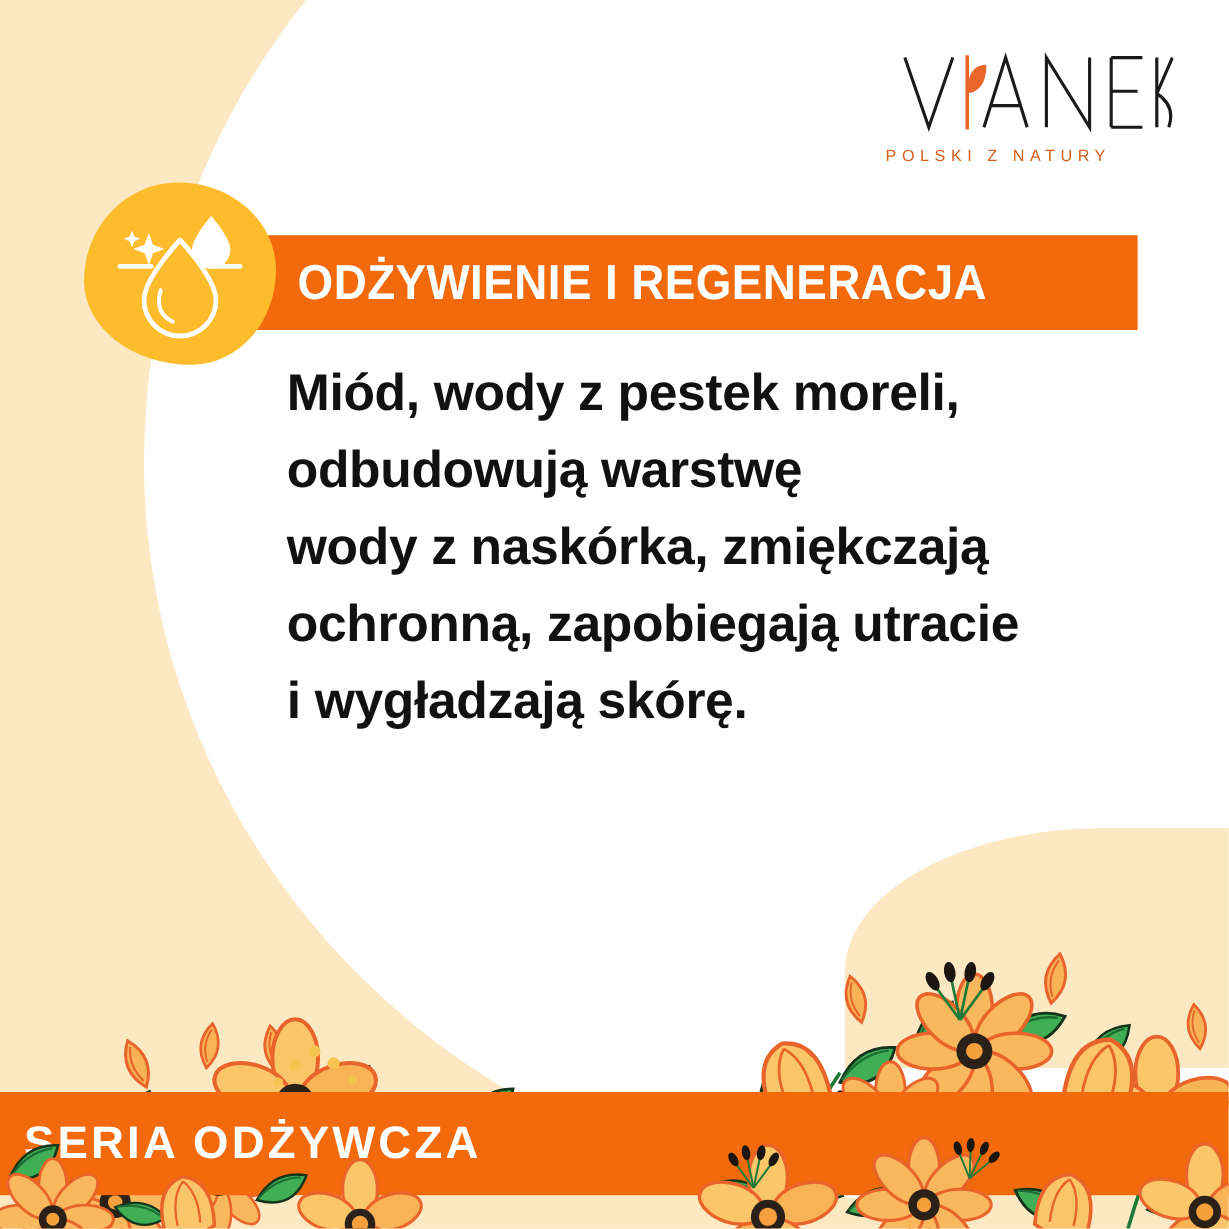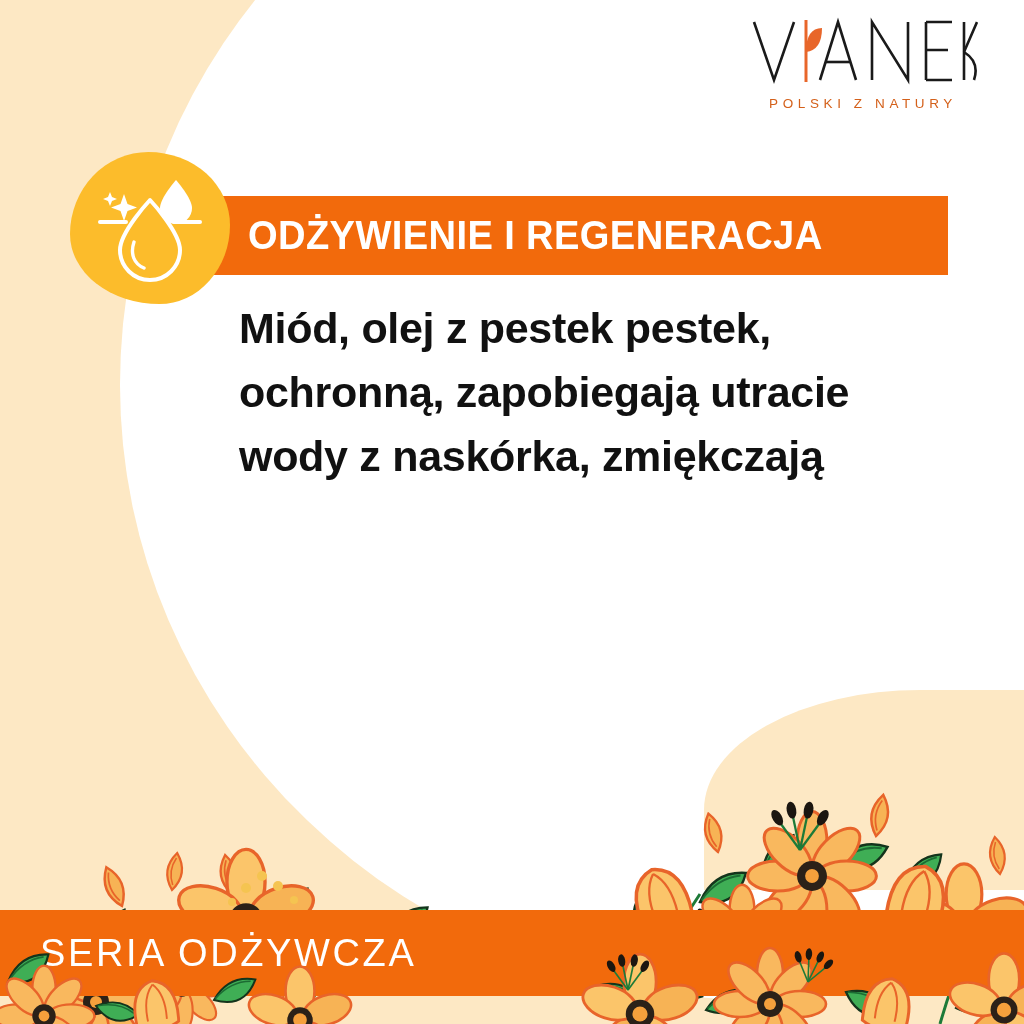--- a/index.html
+++ b/index.html
@@ -50,23 +50,22 @@
     width: 360px;
     height: 200px;
     background: #FDE8C4;
     border-radius: 60% 0 0 0;
   }
 
   
   .logo {
     position: absolute;
     right: 36px;
-    top: 16px;
+    top: 42px;
     width: 250px;
-    text-align: center;
   }
   .logo-mark {
     display: block;
     width: 230px;
     height: 72px;
     margin: 0 auto;
   }
   .logo-tagline {
     display: block;
     margin-top: 8px;
@@ -156,24 +155,24 @@
     left: 0;
     top: 910px;
     width: 1024px;
     height: 86px;
     background: #F26A0C;
     z-index: 5;
     display: flex;
     align-items: center;
   }
   .footer-text {
-    margin-left: 40px;
+    margin-left: 20px;
     color: #FFFFFF;
     font-size: 38px;
-    font-weight: 400;
+    font-weight: 700;
     letter-spacing: 2.6px;
     white-space: nowrap;
     line-height: 1;
   }
   .floral-over-footer {
     position: absolute;
     left: 0;
     bottom: 0;
     width: 1024px;
     height: 300px;
@@ -222,23 +221,25 @@
         <path d="M60 30 C60 30 30 62 30 80 A30 30 0 0 0 90 80 C90 62 60 30 60 30 Z"></path>
         <path d="M44 72 C40 84 44 94 54 98" stroke-width="3.4"></path>
       </g>
       <path d="M86 10 C86 10 70 28 70 38 A16 16 0 0 0 102 38 C102 28 86 10 86 10 Z" fill="#FFFFFF"></path>
       <path d="M34 24 L37.5 34 L47 37.5 L37.5 41 L34 51 L30.5 41 L21 37.5 L30.5 34 Z" fill="#FFFFFF"></path>
       <path d="M20 22 L22 27 L27 29 L22 31 L20 36 L18 31 L13 29 L18 27 Z" fill="#FFFFFF"></path>
     </svg>
   </div>
 
   <div class="body-copy">
-    <span class="body-line">Miód, olej z pestek pestek,</span>
+    <span class="body-line">Miód, wody z pestek moreli,</span>
+    <span class="body-line">odbudowują warstwę</span>
+    <span class="body-line">wody z naskórka, zmiękczają</span>
     <span class="body-line">ochronną, zapobiegają utracie</span>
-    <span class="body-line">wody z naskórka, zmiękczają</span>
+    <span class="body-line">i wygładzają skórę.</span>
   </div>
 
   <svg class="floral-band" viewBox="0 0 1024 300">
     <defs>
       <g id="leafShape">
         <path d="M0 0 Q26 -22 54 -6 Q30 22 0 0 Z" fill="#3FAE55" stroke="#14341C" stroke-width="2.4"></path>
         <path d="M2 -1 Q26 -14 48 -6" fill="none" stroke="#1C6B33" stroke-width="2"></path>
       </g>
       <g id="flowerA">
         <g stroke="#E8642A" stroke-width="3">

